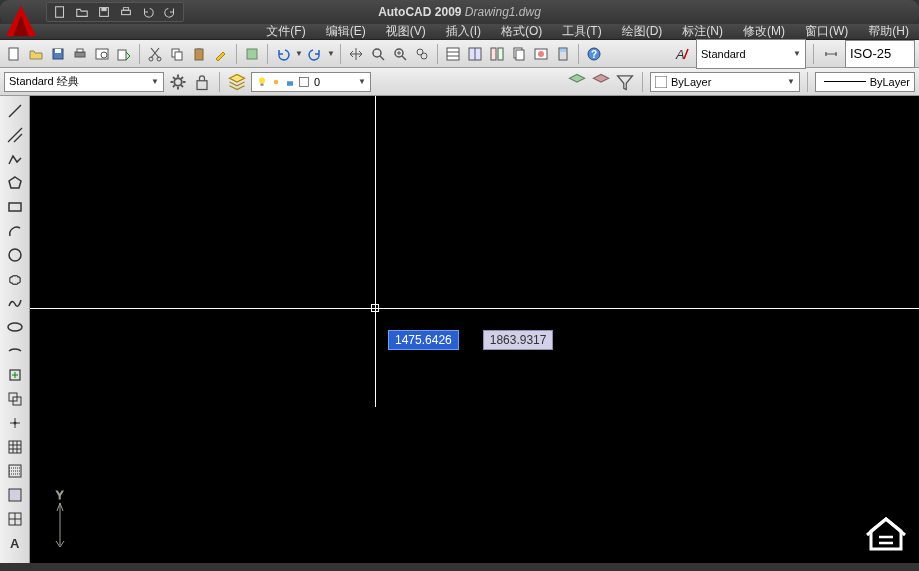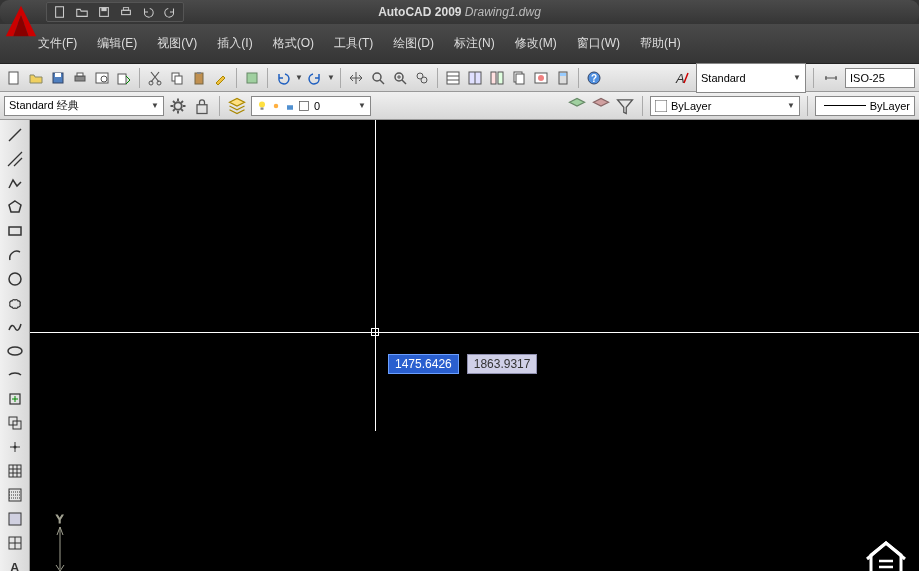--- a/index.html
+++ b/index.html
@@ -8,21 +8,21 @@
 .titlebar { height: 24px; background: linear-gradient(#4a4a4a, #353535); display: flex; align-items: center; padding-left: 2px; border-radius: 9px; }
 .logo { width: 38px; height: 38px; position: absolute; left: 2px; top: 2px; z-index: 10; }
 .logo svg { width: 100%; height: 100%; }
 .qat { display: flex; gap: 4px; margin-left: 44px; background: #3a3a3a; border: 1px solid #555; border-radius: 2px; padding: 1px 4px; }
 .qat-btn { width: 18px; height: 16px; display: flex; align-items: center; justify-content: center; cursor: pointer; }
 .qat-btn svg { width: 14px; height: 14px; }
 .title-text { position: absolute; left: 50%; transform: translateX(-50%); color: #ccc; font-size: 12px; white-space: nowrap; }
 .title-text .app { font-weight: bold; color: #ddd; }
 .title-text .doc { font-style: italic; color: #bbb; }
 
-.menubar { height: 40px; background: linear-gradient(#4a4a4a, #353535); display: flex; align-items: center; padding-left: 28px; border-bottom: 1px solid #222; }
+.menubar { height: 16px; background: linear-gradient(#4a4a4a, #353535); display: flex; align-items: center; padding-left: 28px; border-bottom: 1px solid #222; justify-content: flex-end; }
 .menu-item { color: #ddd; font-size: 12px; padding: 3px 10px; cursor: pointer; }
 
 .toolbar { height: 28px; background: linear-gradient(#f0f0f0, #d8d8d8); display: flex; align-items: center; padding: 0 4px; border-bottom: 1px solid #999; gap: 2px; position: relative; }
 .tb-btn { width: 20px; height: 20px; display: flex; align-items: center; justify-content: center; cursor: pointer; border-radius: 2px; }
 .tb-btn svg { width: 16px; height: 16px; }
 .tb-sep { width: 1px; height: 20px; background: #aaa; margin: 0 3px; }
 .tb-dropdown-arrow { width: 8px; font-size: 8px; color: #444; }
 
 .toolbar2 { height: 28px; background: linear-gradient(#f0f0f0, #d8d8d8); display: flex; align-items: center; padding: 0 4px; border-bottom: 1px solid #999; gap: 4px; }
 .combo { height: 20px; background: #fff; border: 1px solid #888; font-size: 11px; padding: 0 4px; display: flex; align-items: center; }
@@ -38,27 +38,27 @@
 .side-btn { width: 22px; height: 22px; display: flex; align-items: center; justify-content: center; cursor: pointer; border-radius: 2px; }
 .side-btn svg { width: 18px; height: 18px; }
 
 .canvas { flex: 1; background: #000; position: relative; overflow: hidden; }
 .crosshair-h { position: absolute; height: 1px; background: #fff; left: 0; right: 0; top: 212px; }
 .crosshair-v { position: absolute; width: 1px; background: #fff; top: 0; bottom: 156px; left: 345px; }
 .cursor-box { position: absolute; width: 8px; height: 8px; border: 1px solid #fff; left: 341px; top: 208px; }
 .ucs-icon { position: absolute; left: 14px; bottom: 10px; }
 .ucs-icon svg { stroke: #a0a090; fill: none; stroke-width: 1; }
 
-.coord-input { position: absolute; left: 358px; top: 234px; display: flex; gap: 8px; }
+.coord-input { position: absolute; left: 358px; top: 234px; display: flex; gap: 24px; }
 .coord-box { height: 20px; padding: 0 6px; font-size: 12px; display: flex; align-items: center; border: 1px solid #333; }
 .coord-box.active { background: #2a5fcf; color: #fff; border: 1px solid #6a9fff; }
 .coord-box.inactive { background: #d0d0e8; color: #333; border: 1px solid #9090b0; }
 
 .style-combo { width: 110px; background: #fff; border: 1px solid #888; height: 30px; font-size: 11px; padding: 0 4px; display: flex; align-items: center; }
-.iso-combo { width: 70px; background: #fff; border: 1px solid #888; height: 20px; font-size: 11px; padding: 0 4px; display: flex; align-items: center; }
+.iso-combo { width: 70px; background: #fff; border: 1px solid #888; height: 28px; font-size: 13px; padding: 0 4px; display: flex; align-items: center; }
 
 .watermark { position: absolute; right: 12px; bottom: 8px; display: flex; align-items: center; gap: 6px; color: #fff; }
 .watermark .wm-text { display: flex; flex-direction: column; }
 .watermark .wm-main { font-size: 16px; font-weight: bold; font-style: italic; }
 .watermark .wm-sub { font-size: 9px; letter-spacing: 0.5px; }
 .watermark svg { width: 42px; height: 42px; }
 </style>
 </head>
 <body>
 

